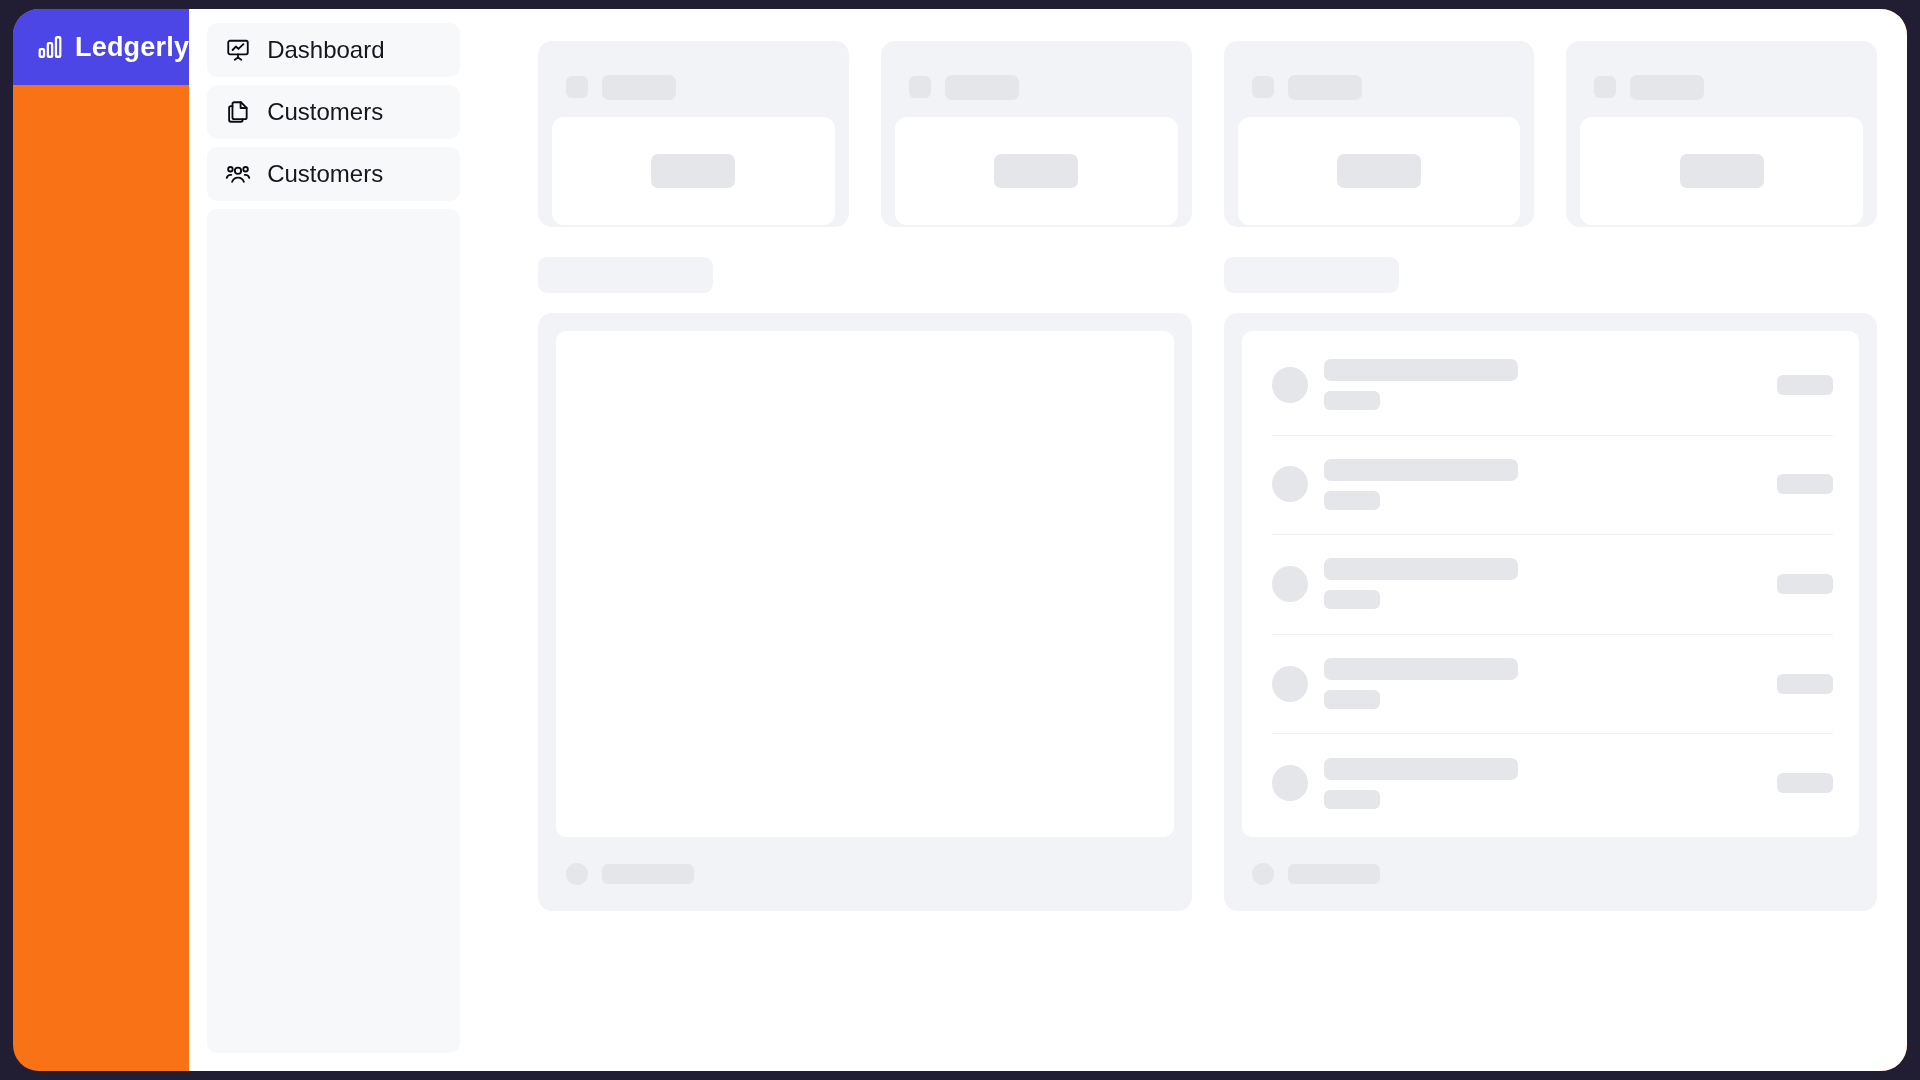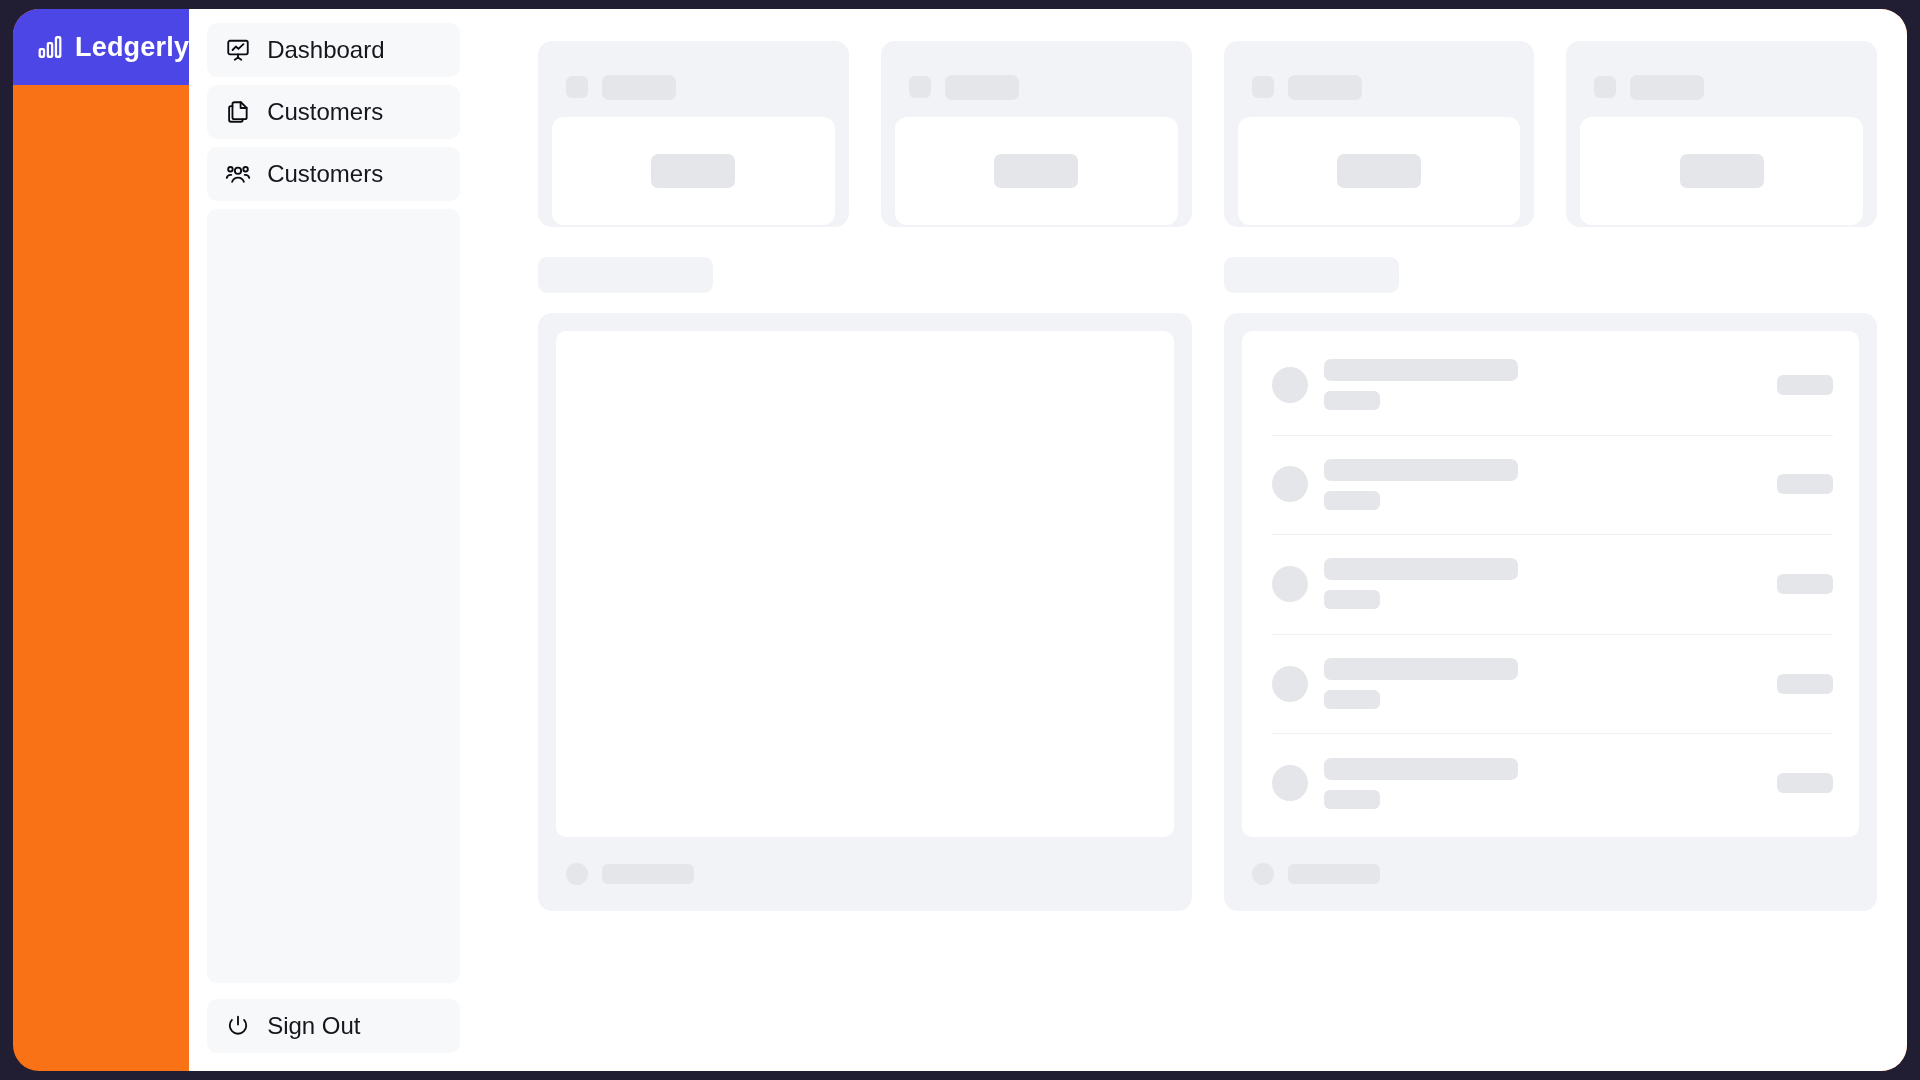--- a/index.html
+++ b/index.html
@@ -309,27 +309,20 @@
           <circle cx="5" cy="7.6" r="2.1"></circle>
           <path d="M1.6 15.6a3.9 3.9 0 0 1 4.2-2.8"></path>
           <circle cx="19" cy="7.6" r="2.1"></circle>
           <path d="M22.4 15.6a3.9 3.9 0 0 0-4.2-2.8"></path>
         </svg>
         <span class="nav-label">Customers</span>
       </div>
 
       <div class="nav-filler"></div>
 
-      <div class="nav-item signout">
-        <svg class="nav-ico" viewBox="0 0 24 24" fill="none" stroke="currentColor" stroke-width="1.7" stroke-linecap="round" stroke-linejoin="round">
-          <path d="M12 3.4v7.2"></path>
-          <path d="M17.6 6.4a7.6 7.6 0 1 1-11.2 0"></path>
-        </svg>
-        <span class="nav-label">Sign Out</span>
-      </div>
     </nav>
 
     <main class="main">
 
       <section class="cards-row">
 
         <div class="panel stat-card">
           <div class="stat-card-head">
             <div class="sk stat-chip-sm"></div>
             <div class="sk stat-chip-lg"></div>

